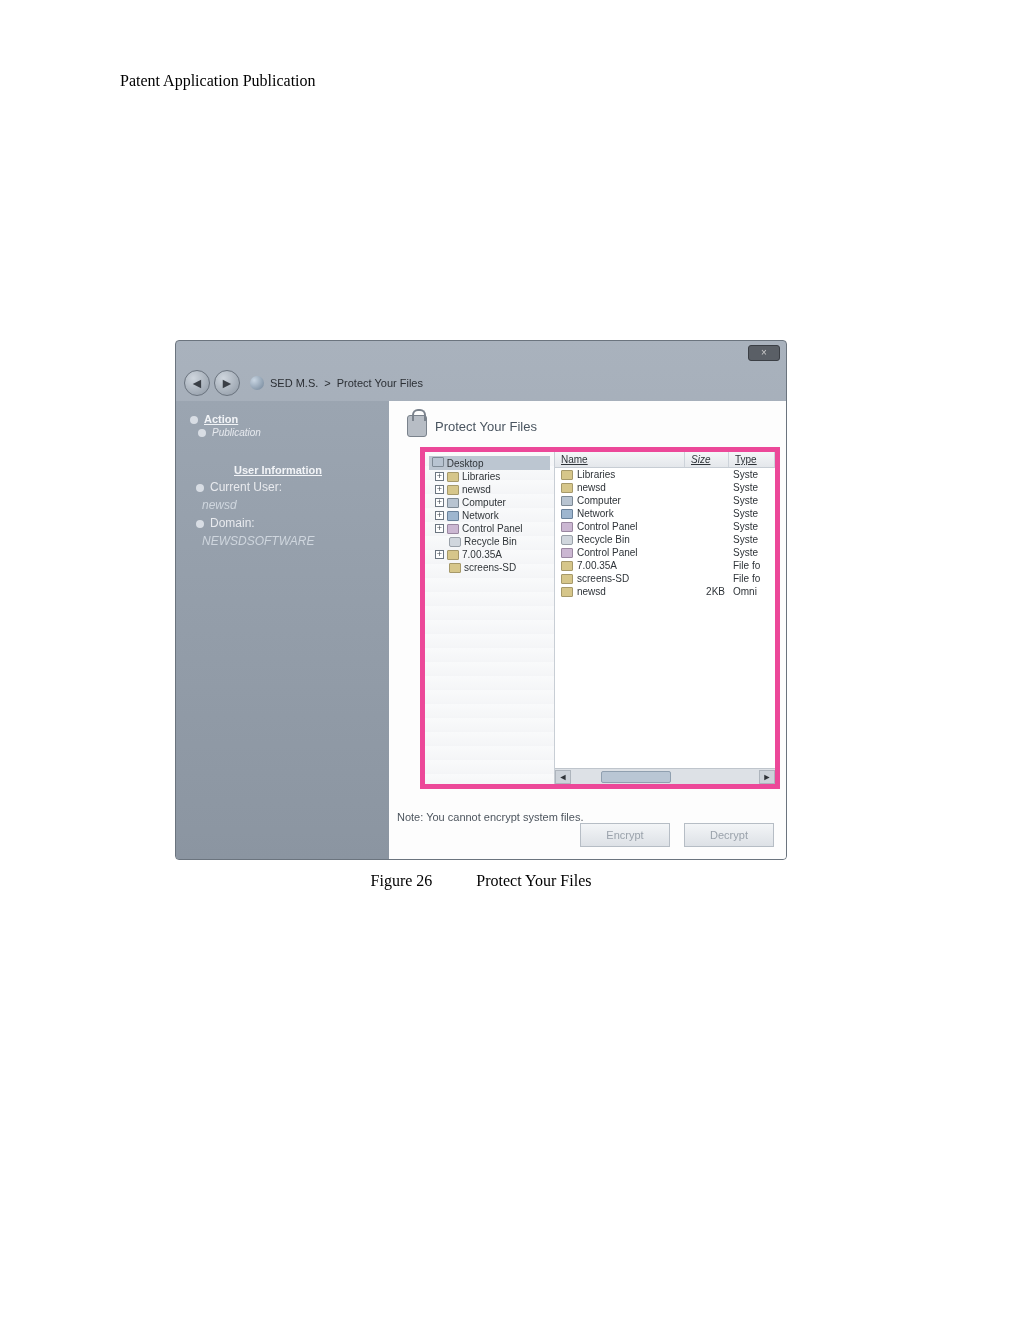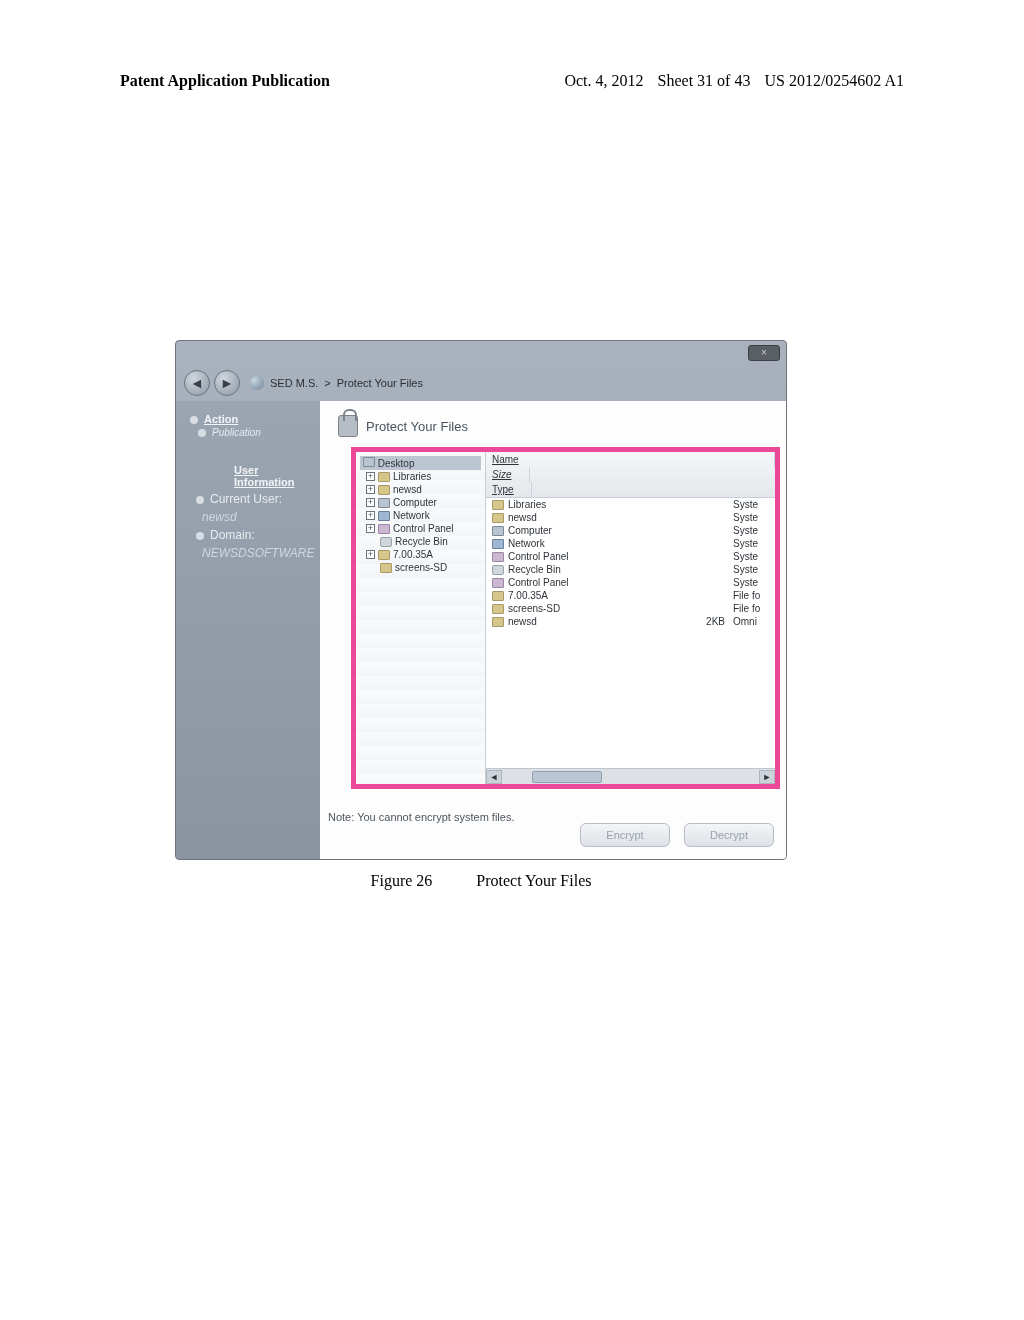--- a/index.html
+++ b/index.html
@@ -12,21 +12,21 @@
   }
   .page-header {
     position: absolute;
     top: 72px;
     left: 120px;
     right: 120px;
     font-size: 16px;
     display: flex;
     justify-content: space-between;
   }
-  .page-header .left { font-weight: bold; }
+  .page-header .left { font-weight: normal; }
   .page-header .right span { margin-left: 10px; }
   .figure-wrap {
     position: absolute;
     top: 340px;
     left: 175px;
     width: 612px;
   }
   .window {
     width: 612px;
     height: 520px;
@@ -77,21 +77,21 @@
     width:14px;height:14px;border-radius:50%;
     background: radial-gradient(circle at 30% 30%, #c8d5e2, #6f8296);
     display:inline-block;
   }
   .body {
     position:absolute;
     top:60px; left:0; right:0; bottom:0;
     display:flex;
   }
   .sidebar {
-    width: 144px;
+    width: 213px;
     background: linear-gradient(#9ba5b1, #8b95a1);
     padding: 12px 10px 10px 14px;
     color: #fff;
   }
   .sidecat {
     font-weight: bold;
     text-decoration: underline;
     margin-bottom: 2px;
     color: #f2f4f7;
   }
@@ -155,21 +155,20 @@
     font-size:10px;
     color:#2e3338;
     overflow:hidden;
     position:relative;
   }
   .list-head {
     display:flex;
     background:linear-gradient(#f4f6f8,#e4e7eb);
     border-bottom:1px solid #c7cdd4;
     font-size:10px;
-    flex-direction:column;
   }
   .list-head div { padding:2px 6px; border-right:1px solid #cdd3da; text-decoration:underline;}
   .col-name{flex:1;}
   .col-size{width:44px;text-align:left;font-style:italic;}
   .col-type{width:46px;}
   .list-body { }
   .row { display:flex; padding:1px 0;}
   .row .c1{flex:1;padding-left:6px;display:flex;align-items:center;gap:4px;}
   .row .c2{width:44px;text-align:right;padding-right:4px;}
   .row .c3{width:46px;padding-left:4px;}
@@ -188,40 +187,35 @@
   .btnrow {
     position:absolute; right:12px; bottom:12px;
     display:flex; gap:14px;
   }
   .btn {
     width:90px;height:24px;
     background:linear-gradient(#f3f5f7,#dde1e6);
     border:1px solid #b6bdc5;
     color:#9aa2ab;
     font-size:11px;
-    border-radius:6px;
+    border-radius:0;
   }
   .caption {
     text-align:center;
     font-family:"Times New Roman", serif;
     font-size:16px;
     margin-top:12px;
   }
   .caption .fignum { margin-right:40px; }
 </style>
 </head>
 <body>
 
 <div class="page-header">
   <span class="left">Patent Application Publication</span>
-  <span class="right">
-    <span>Oct. 4, 2012</span>
-    <span>Sheet 31 of 43</span>
-    <span>US 2012/0254602 A1</span>
-  </span>
 </div>
 
 <div class="figure-wrap">
 
   <div class="window">
     <div class="titlebar-close">×</div>
 
     <div class="navrow">
       <div class="navbtn">
         <span>◄</span>

